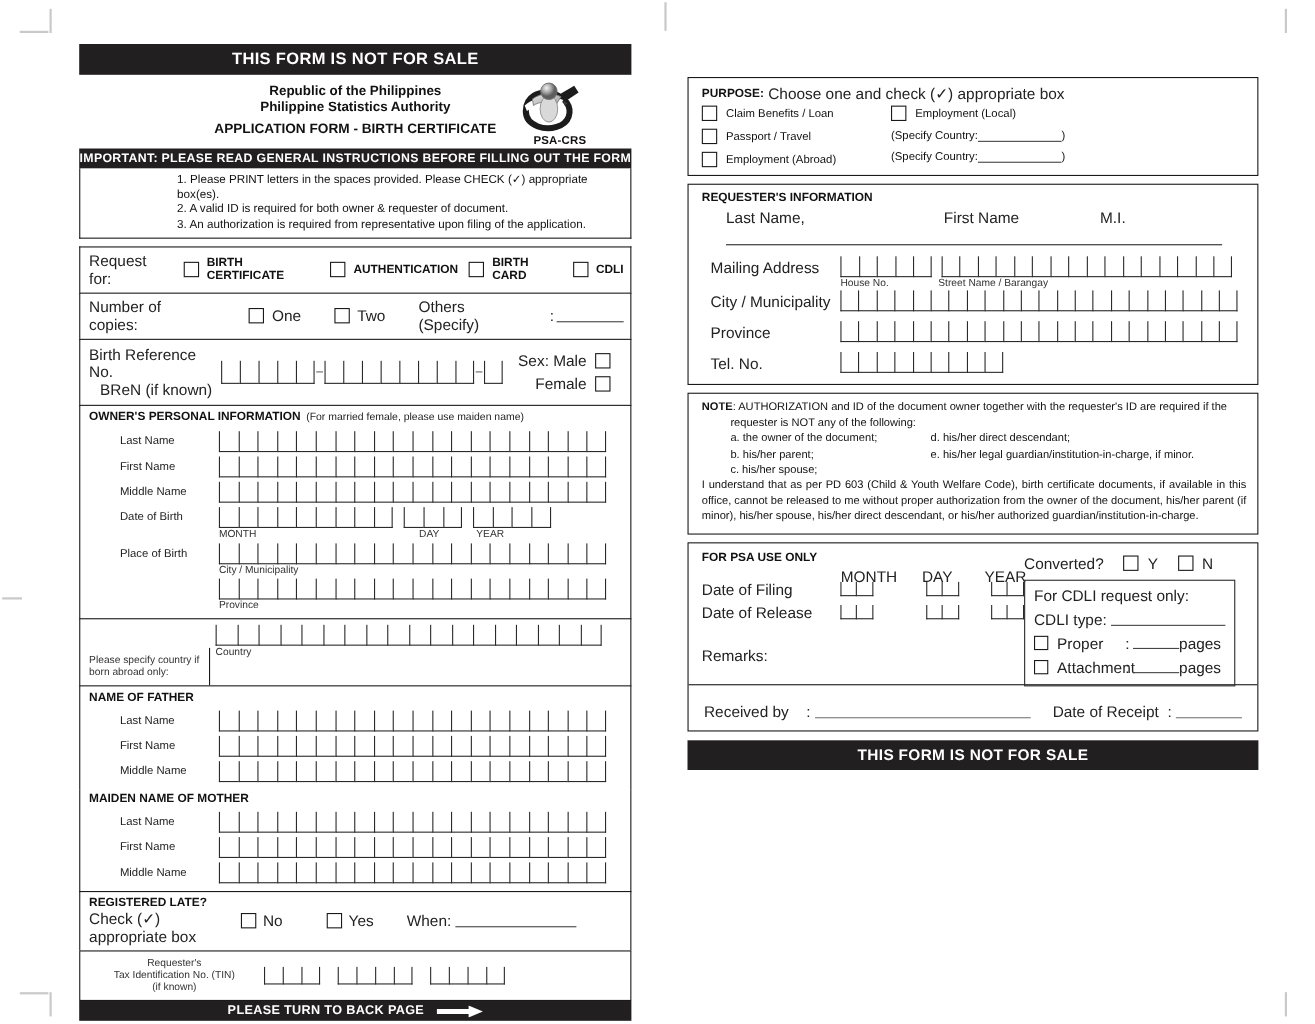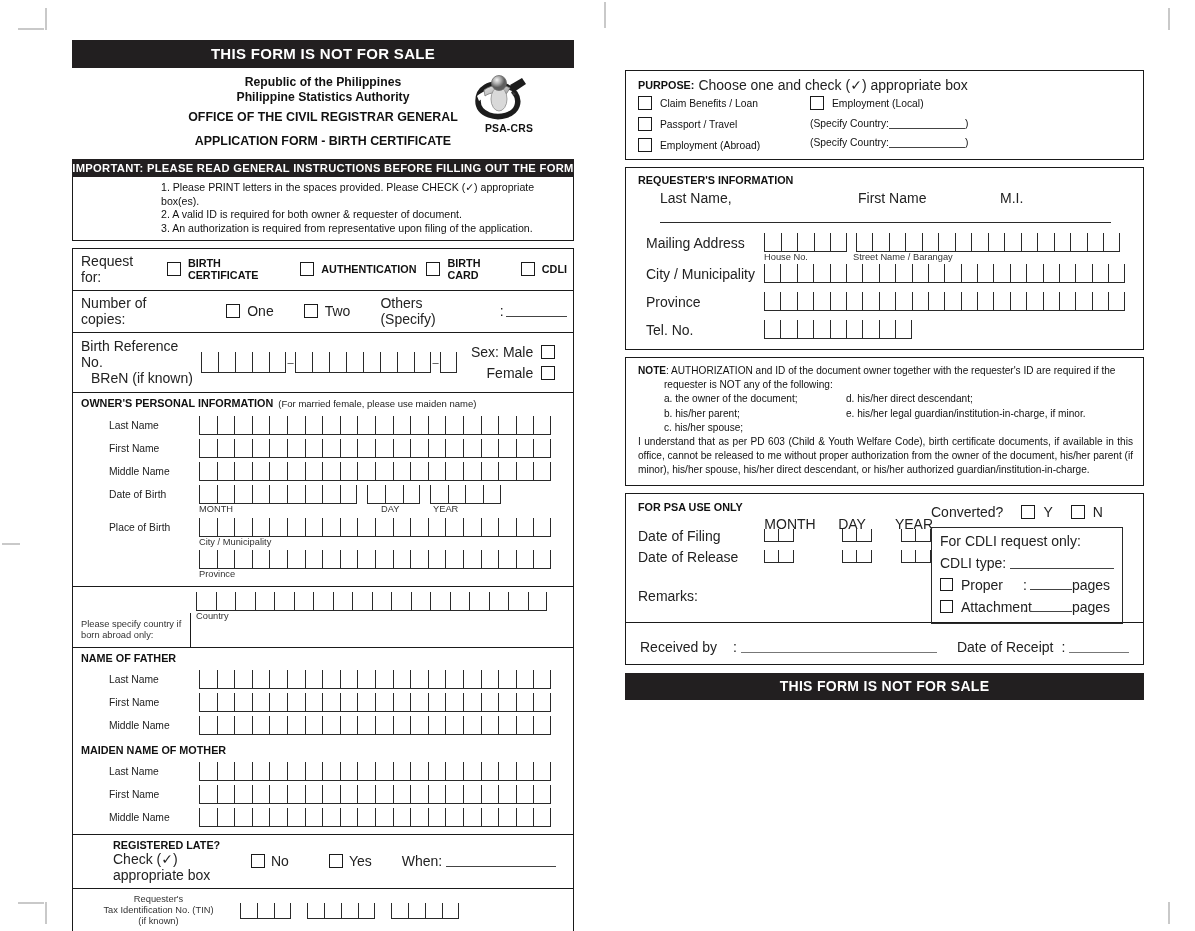--- a/index.html
+++ b/index.html
@@ -107,21 +107,20 @@
 <div class="crop" style="left:18px;top:902px;width:26px;height:1.5px;"></div>
 <div class="crop" style="left:1168px;top:902px;width:1.5px;height:22px;"></div>
 
 <div class="page" id="left-page">
 
   <div class="blackbar" id="title-bar">THIS FORM IS NOT FOR SALE</div>
 
   <div id="masthead">
     <div class="l1">Republic of the Philippines</div>
     <div class="l2">Philippine Statistics Authority</div>
-    <div class="l3">OFFICE OF THE CIVIL REGISTRAR GENERAL</div>
     <div class="l4">APPLICATION FORM - BIRTH CERTIFICATE</div>
 
     <div id="logo-wrap">
       <span>
         <svg width="58" height="50" viewBox="0 0 58 50">
           <defs>
             <radialGradient id="gball" cx="36%" cy="30%">
               <stop offset="0%" stop-color="#f2f2f2"></stop>
               <stop offset="55%" stop-color="#a8a8a8"></stop>
               <stop offset="100%" stop-color="#5e5e5e"></stop>
@@ -583,21 +582,21 @@
             <div class="cell" style="width: 17.6px;"></div>
             <div class="cell" style="width: 17.6px;"></div>
             <div class="cell" style="width: 17.6px;"></div>
             <div class="cell" style="width: 17.6px;"></div>
           </div>
       </div>
     </div>
   </div>
 
   <div class="bx-l bx-r bx-t">
-    <div class="row" style="padding:4px 6px 5px 8px;margin-left:32px;">
+    <div class="row" style="padding:4px 6px 5px 8px;">
       <div style="width:130px;">
         <div class="lbl-b">REGISTERED LATE?</div>
         <div class="lbl">Check (✓) appropriate box</div>
       </div>
       <span class="cb" style="margin-left:8px;"></span>
       <span class="lbl" style="margin-left:6px;">No</span>
       <span class="cb" style="margin-left:40px;"></span>
       <span class="lbl" style="margin-left:6px;">Yes</span>
       <span class="lbl" style="margin-left:30px;">When:</span>
       <span class="uline" style="width:110px;height:11px;margin-left:4px;"></span>

